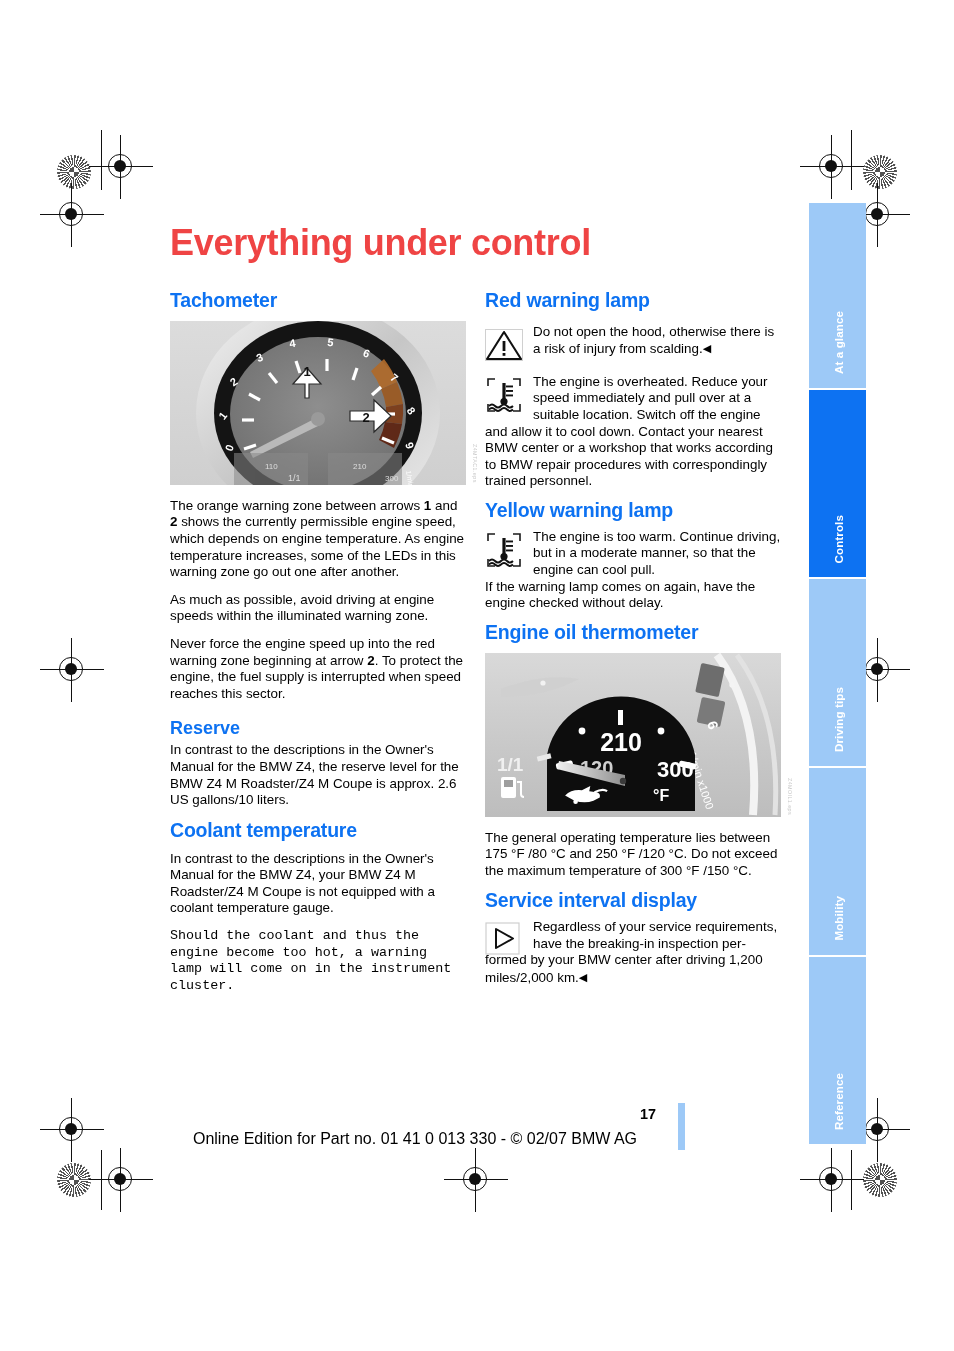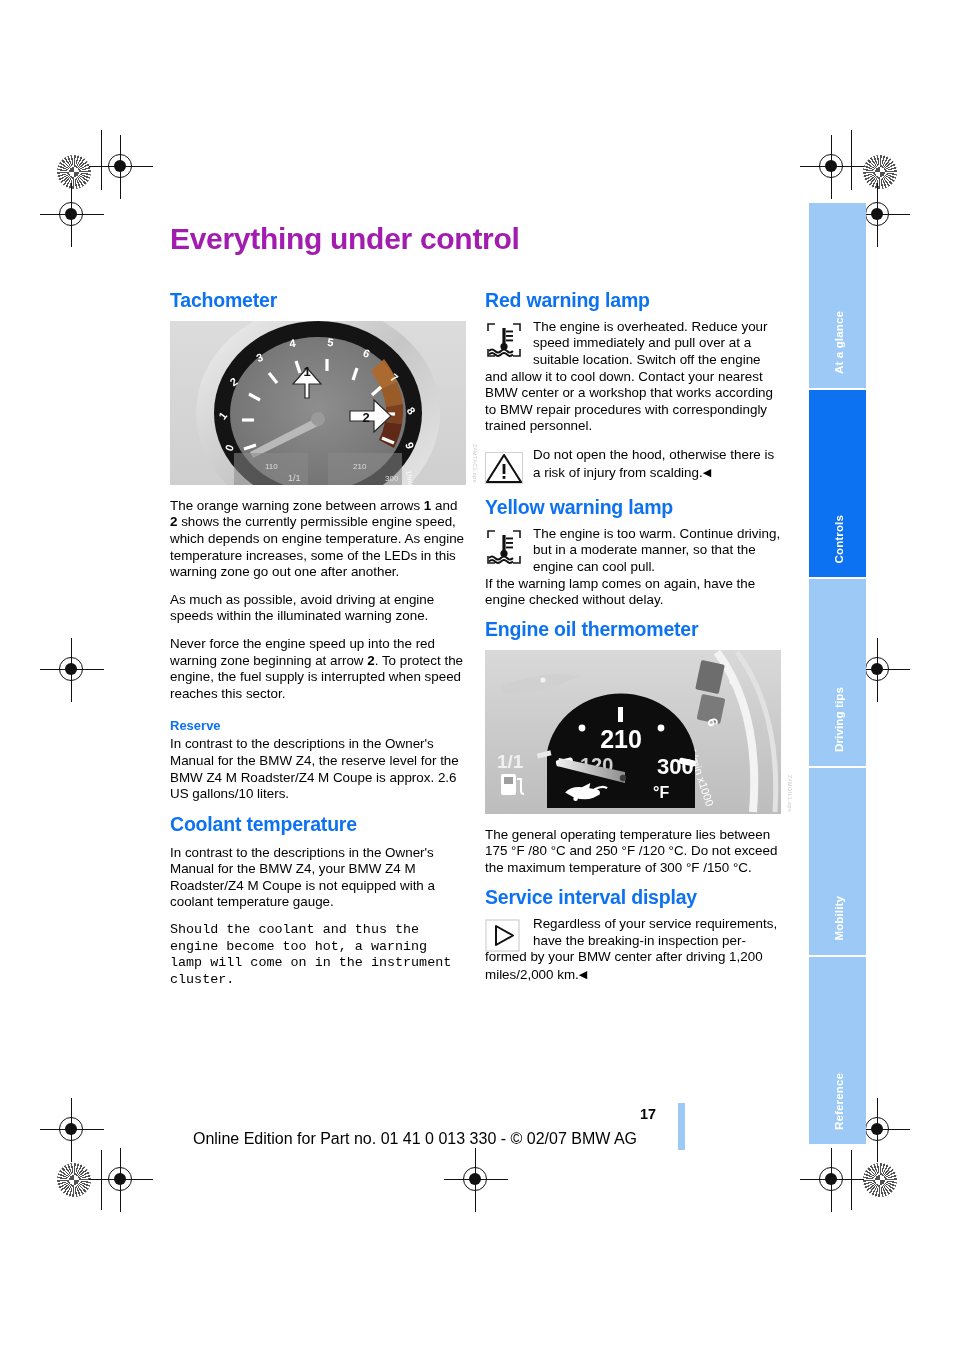--- a/index.html
+++ b/index.html
@@ -59,23 +59,23 @@
   .trim-line {
     position: absolute;
     background: #111;
   }
 
   
   .page-title {
     position: absolute;
     left: 170px;
     top: 222px;
-    font-size: 30px;
+    font-size: 36px;
     font-weight: bold;
-    color: #a21caf;
+    color: #ef4444;
     letter-spacing: -0.3px;
   }
 
   .col {
     position: absolute;
     width: 296px;
     top: 290px;
   }
   .col-left { left: 170px; }
   .col-right { left: 485px; }
@@ -83,21 +83,21 @@
   h2.sec {
     font-size: 19.5px;
     font-weight: bold;
     color: #0d72f2;
     margin: 0 0 9px 0;
     letter-spacing: -0.2px;
     line-height: 1.12;
   }
   h2.sec.tight { margin-bottom: 7px; }
   h3.sub {
-    font-size: 13px;
+    font-size: 18px;
     font-weight: bold;
     color: #0d72f2;
     margin: 16px 0 3px 0;
   }
   p.body {
     font-size: 13.4px;
     line-height: 16.6px;
     margin: 0 0 11px 0;
     text-align: left;
   }
@@ -389,52 +389,52 @@
 
   <h2 class="sec gap-l">Coolant temperature</h2>
   <p class="body">In contrast to the descriptions in the Owner's Manual for the BMW Z4, your BMW Z4 M Roadster/Z4 M Coupe is not equipped with a coolant temperature gauge.</p>
   <p class="body last">Should the coolant and thus the engine become too hot, a warning lamp will come on in the instrument cluster.</p>
 </div>
 
 <div class="col col-right">
 
   <h2 class="sec tight">Red warning lamp</h2>
 
-  <div class="note">
-    <svg class="note-ico" viewBox="0 0 38 38">
-      <g stroke="#1a1a1a" stroke-width="1.6" fill="none">
-        <path d="M3 10 V3 H10"></path>
-          <path d="M28 3 H35 V10"></path>
-        <path d="M35 28 V35 H28"></path>
-          <path d="M10 35 H3 V28"></path>
-      </g>
-      <rect x="17.4" y="7" width="3.2" height="17" fill="#111"></rect>
-      <circle cx="19" cy="25.5" r="3.6" fill="#111"></circle>
-      <g fill="#111">
-        <rect x="21" y="9.5" width="7" height="1.9"></rect>
-        <rect x="21" y="14" width="7" height="1.9"></rect>
-        <rect x="21" y="18.5" width="7" height="1.9"></rect>
-      </g>
-      <path d="M4 30 q3 -3 6 0 t6 0 t6 0 t6 0" stroke="#111" stroke-width="1.9" fill="none"></path>
-      <path d="M4 33.5 q3 -3 6 0 t6 0 t6 0 t6 0" stroke="#111" stroke-width="1.9" fill="none"></path>
-    </svg>
-    <div class="note-txt">
-      <span class="ind">The engine is overheated. Reduce your speed immediately and pull over at a suitable location. Switch off the engine</span><span>and allow it to cool down. Contact your nearest BMW center or a workshop that works according to BMW repair procedures with correspondingly trained personnel.</span>
-    </div>
-  </div>
-
   <div class="note gap-s">
     <svg class="note-ico" viewBox="0 0 38 38">
       <rect x="0.5" y="3.5" width="37" height="31" fill="#ffffff" stroke="#d0d0d0" stroke-width="1"></rect>
       <path d="M19 6 L36 33 H2 Z" fill="#ffffff" stroke="#111" stroke-width="2.1" stroke-linejoin="round"></path>
       <rect x="17.6" y="15" width="2.8" height="10" fill="#111"></rect>
       <rect x="17.6" y="27" width="2.8" height="2.8" fill="#111"></rect>
     </svg>
     <div class="note-txt">
       <span class="ind"><span>Do not open the hood, otherwise there is a risk of injury from scalding.</span><span class="arrow-end">◀</span></span>
+    </div>
+  </div>
+
+  <div class="note">
+    <svg class="note-ico" viewBox="0 0 38 38">
+      <g stroke="#1a1a1a" stroke-width="1.6" fill="none">
+        <path d="M3 10 V3 H10"></path>
+          <path d="M28 3 H35 V10"></path>
+        <path d="M35 28 V35 H28"></path>
+          <path d="M10 35 H3 V28"></path>
+      </g>
+      <rect x="17.4" y="7" width="3.2" height="17" fill="#111"></rect>
+      <circle cx="19" cy="25.5" r="3.6" fill="#111"></circle>
+      <g fill="#111">
+        <rect x="21" y="9.5" width="7" height="1.9"></rect>
+        <rect x="21" y="14" width="7" height="1.9"></rect>
+        <rect x="21" y="18.5" width="7" height="1.9"></rect>
+      </g>
+      <path d="M4 30 q3 -3 6 0 t6 0 t6 0 t6 0" stroke="#111" stroke-width="1.9" fill="none"></path>
+      <path d="M4 33.5 q3 -3 6 0 t6 0 t6 0 t6 0" stroke="#111" stroke-width="1.9" fill="none"></path>
+    </svg>
+    <div class="note-txt">
+      <span class="ind">The engine is overheated. Reduce your speed immediately and pull over at a suitable location. Switch off the engine</span><span>and allow it to cool down. Contact your nearest BMW center or a workshop that works according to BMW repair procedures with correspondingly trained personnel.</span>
     </div>
   </div>
 
   <h2 class="sec tight gap-s">Yellow warning lamp</h2>
 
   <div class="note">
     <svg class="note-ico" viewBox="0 0 38 38">
       <g stroke="#1a1a1a" stroke-width="1.6" fill="none">
         <path d="M3 10 V3 H10"></path>
           <path d="M28 3 H35 V10"></path>

